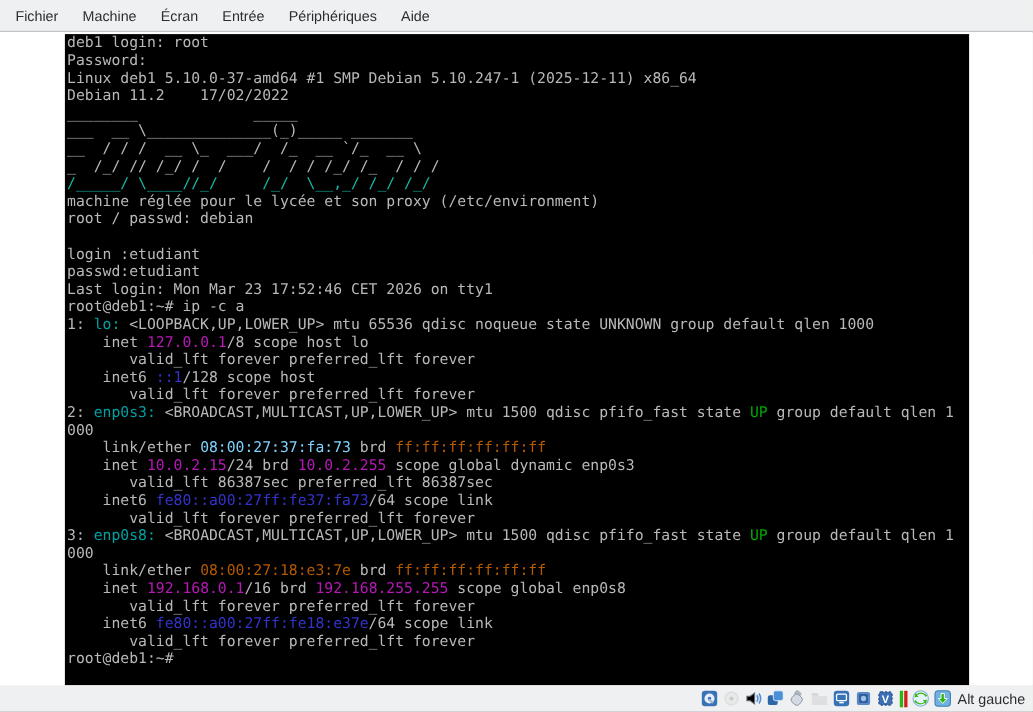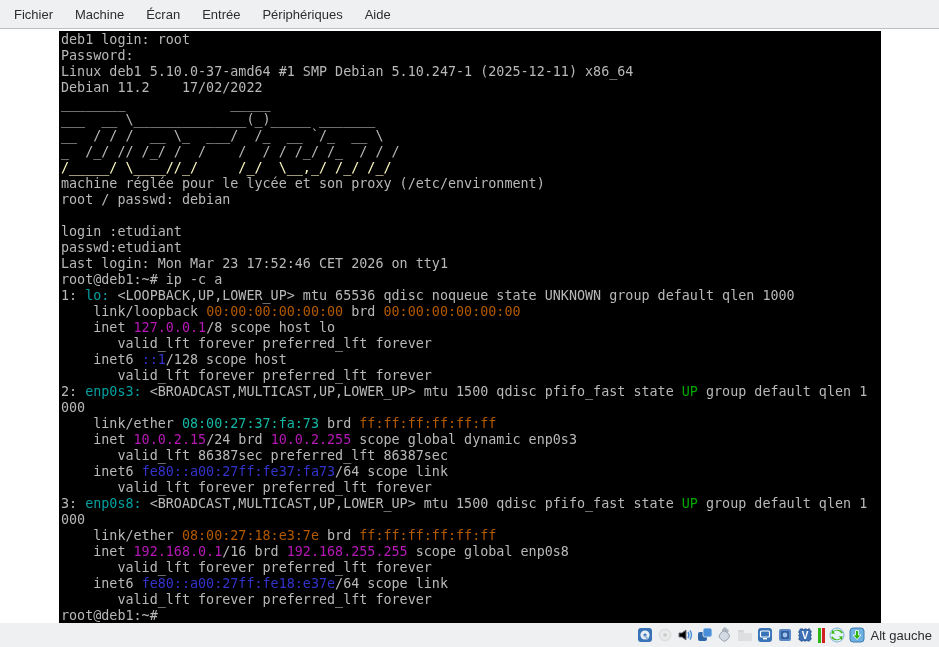--- a/index.html
+++ b/index.html
@@ -60,37 +60,36 @@
 <div class="content">
   <div class="terminal">
       <div class="tline"><span style="color: rgb(184, 184, 184);">deb1 login: root</span></div>
       <div class="tline"><span style="color: rgb(184, 184, 184);">Password:</span></div>
       <div class="tline"><span style="color: rgb(184, 184, 184);">Linux deb1 5.10.0-37-amd64 #1 SMP Debian 5.10.247-1 (2025-12-11) x86_64</span></div>
       <div class="tline"><span style="color: rgb(184, 184, 184);">Debian 11.2    17/02/2022</span></div>
       <div class="tline"><span style="color: rgb(184, 184, 184);">________             _____</span></div>
       <div class="tline"><span style="color: rgb(184, 184, 184);">___  __ \______________(_)_____ _______</span></div>
       <div class="tline"><span style="color: rgb(184, 184, 184);">__  / / /  __ \_  ___/  /_  __ `/_  __ \</span></div>
       <div class="tline"><span style="color: rgb(184, 184, 184);">_  /_/ // /_/ /  /    /  / / /_/ /_  / / /</span></div>
-      <div class="tline"><span style="color: #fef9c3;">/_____/ \____//_/     /_/  \__,_/ /_/ /_/</span></div>
+      <div class="tline"><span style="color: #14b8a6;">/_____/ \____//_/     /_/  \__,_/ /_/ /_/</span></div>
       <div class="tline"><span style="color: rgb(184, 184, 184);">machine réglée pour le lycée et son proxy (/etc/environment)</span></div>
       <div class="tline"><span style="color: rgb(184, 184, 184); margin-top: 29px;">root / passwd: debian</span></div>
       <div class="tline">&nbsp;</div>
       <div class="tline"><span style="color: rgb(184, 184, 184);">login :etudiant</span></div>
       <div class="tline"><span style="color: rgb(184, 184, 184);">passwd:etudiant</span></div>
       <div class="tline"><span style="color: rgb(184, 184, 184);">Last login: Mon Mar 23 17:52:46 CET 2026 on tty1</span></div>
       <div class="tline"><span style="color: rgb(184, 184, 184);">root@deb1:~# ip -c a</span></div>
       <div class="tline"><span style="color: rgb(184, 184, 184);">1: </span><span style="color: rgb(0, 160, 160);">lo:</span><span style="color: rgb(184, 184, 184);"> &lt;LOOPBACK,UP,LOWER_UP&gt; mtu 65536 qdisc noqueue state UNKNOWN group default qlen 1000</span></div>
-      <div class="tline"><span style="color: rgb(184, 184, 184);">    link/loopback </span><span style="color: rgb(179, 89, 0);">00:00:00:00:00:00</span><span style="color: rgb(184, 184, 184);"> brd </span><span style="color: rgb(179, 89, 0);">00:00:00:00:00:00</span></div>
       <div class="tline"><span style="color: rgb(184, 184, 184);">    inet </span><span style="color: rgb(182, 24, 182); text-align: center;">127.0.0.1</span><span style="color: rgb(184, 184, 184);">/8 scope host lo</span></div>
       <div class="tline"><span style="color: rgb(184, 184, 184);">       valid_lft forever preferred_lft forever</span></div>
       <div class="tline"><span style="color: rgb(184, 184, 184);">    inet6 </span><span style="color: rgb(51, 51, 204);">::1</span><span style="color: rgb(184, 184, 184);">/128 scope host</span></div>
       <div class="tline"><span style="color: rgb(184, 184, 184);">       valid_lft forever preferred_lft forever</span></div>
       <div class="tline"><span style="color: rgb(184, 184, 184);">2: </span><span style="color: rgb(0, 160, 160);">enp0s3:</span><span style="color: rgb(184, 184, 184);"> &lt;BROADCAST,MULTICAST,UP,LOWER_UP&gt; mtu 1500 qdisc pfifo_fast state </span><span style="color: rgb(0, 168, 0);">UP</span><span style="color: rgb(184, 184, 184);"> group default qlen 1</span></div>
       <div class="tline"><span style="color: rgb(184, 184, 184);">000</span></div>
-      <div class="tline"><span style="color: rgb(184, 184, 184);">    link/ether </span><span style="color: #14b8a6;">08:00:27:37:fa:73</span><span style="color: rgb(184, 184, 184);"> brd </span><span style="color: rgb(179, 89, 0);">ff:ff:ff:ff:ff:ff</span></div>
+      <div class="tline"><span style="color: rgb(184, 184, 184);">    link/ether </span><span style="color: #7dd3fc;">08:00:27:37:fa:73</span><span style="color: rgb(184, 184, 184);"> brd </span><span style="color: rgb(179, 89, 0);">ff:ff:ff:ff:ff:ff</span></div>
       <div class="tline"><span style="color: rgb(184, 184, 184);">    inet </span><span style="color: rgb(182, 24, 182);">10.0.2.15</span><span style="color: rgb(184, 184, 184);">/24 brd </span><span style="color: rgb(182, 24, 182);">10.0.2.255</span><span style="color: rgb(184, 184, 184);"> scope global dynamic enp0s3</span></div>
       <div class="tline"><span style="color: rgb(184, 184, 184);">       valid_lft 86387sec preferred_lft 86387sec</span></div>
       <div class="tline"><span style="color: rgb(184, 184, 184);">    inet6 </span><span style="color: rgb(51, 51, 204);">fe80::a00:27ff:fe37:fa73</span><span style="color: rgb(184, 184, 184);">/64 scope link</span></div>
       <div class="tline"><span style="color: rgb(184, 184, 184);">       valid_lft forever preferred_lft forever</span></div>
       <div class="tline"><span style="color: rgb(184, 184, 184);">3: </span><span style="color: rgb(0, 160, 160);">enp0s8:</span><span style="color: rgb(184, 184, 184);"> &lt;BROADCAST,MULTICAST,UP,LOWER_UP&gt; mtu 1500 qdisc pfifo_fast state </span><span style="color: rgb(0, 168, 0);">UP</span><span style="color: rgb(184, 184, 184);"> group default qlen 1</span></div>
       <div class="tline"><span style="color: rgb(184, 184, 184);">000</span></div>
       <div class="tline"><span style="color: rgb(184, 184, 184);">    link/ether </span><span style="color: rgb(179, 89, 0);">08:00:27:18:e3:7e</span><span style="color: rgb(184, 184, 184);"> brd </span><span style="color: rgb(179, 89, 0);">ff:ff:ff:ff:ff:ff</span></div>
       <div class="tline"><span style="color: rgb(184, 184, 184);">    inet </span><span style="color: rgb(182, 24, 182);">192.168.0.1</span><span style="color: rgb(184, 184, 184);">/16 brd </span><span style="color: rgb(182, 24, 182); margin-top: 24px;">192.168.255.255</span><span style="color: rgb(184, 184, 184);"> scope global enp0s8</span></div>
       <div class="tline"><span style="color: rgb(184, 184, 184);">       valid_lft forever preferred_lft forever</span></div>
       <div class="tline"><span style="color: rgb(184, 184, 184);">    inet6 </span><span style="color: rgb(51, 51, 204);">fe80::a00:27ff:fe18:e37e</span><span style="color: rgb(184, 184, 184);">/64 scope link</span></div>

